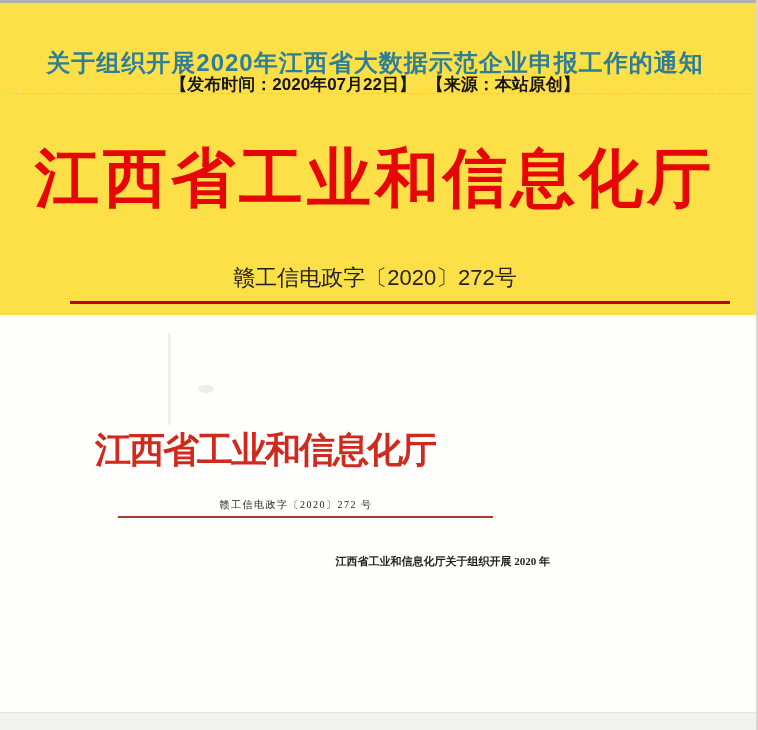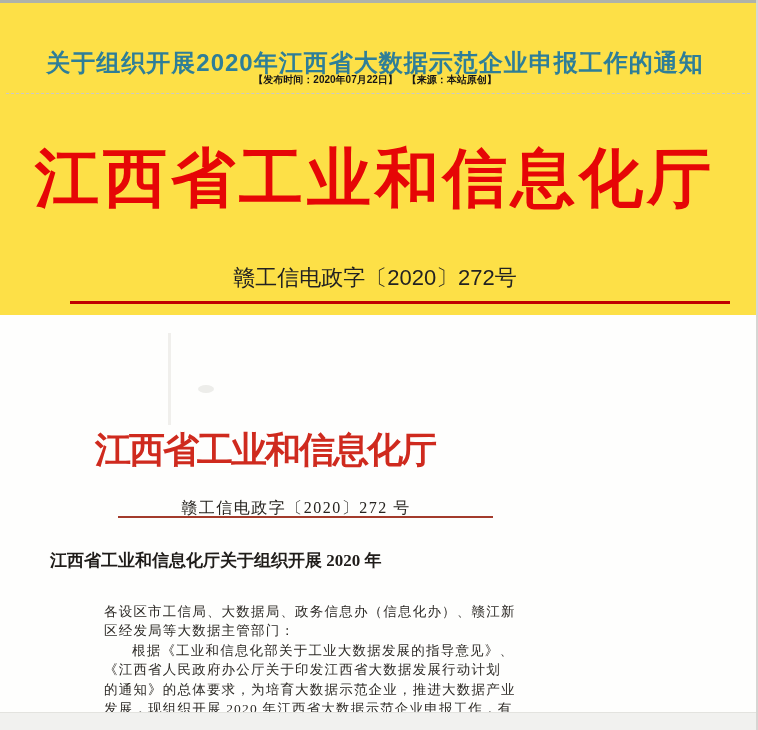--- a/index.html
+++ b/index.html
@@ -11,21 +11,21 @@
   .right-border{position:absolute;top:0;right:0;width:2px;height:730px;background:#d6d6d3;}
   .bottom-band{position:absolute;top:712px;left:0;width:758px;height:18px;background:#f1f1ef;border-top:1px solid #e3e3df;}
 
   .article-title{
     position:absolute;top:30px;left:0;right:8px;text-align:center;
     font-size:24px;font-weight:bold;color:#2e7e98;letter-spacing:1px;
     font-family:"Liberation Sans",sans-serif;line-height:34px;
   }
   .article-meta{
     position:absolute;top:73px;left:0;right:8px;text-align:center;
-    font-size:10px;font-weight:bold;color:#161616;
+    font-size:17px;font-weight:bold;color:#161616;
     font-family:"Liberation Sans",sans-serif;
   }
   .article-meta span{margin:0 3px;}
   .meta-divider{
     position:absolute;top:93px;left:6px;right:8px;height:0;
     border-top:1px dashed #c9c9c9;
   }
 
   .letterhead-agency{
     position:absolute;top:133px;left:0;right:8px;text-align:center;
@@ -44,27 +44,27 @@
   .scan{position:absolute;top:315px;left:0;width:758px;height:397px;background:#fefefd;}
   .scan-artifact-streak{position:absolute;left:168px;top:18px;width:3px;height:92px;background:#f0efec;}
   .scan-artifact-smudge{position:absolute;left:198px;top:70px;width:16px;height:8px;background:#ededea;border-radius:50%;}
   .scan-agency{
     position:absolute;top:111px;left:40px;width:450px;text-align:center;
     font-size:36px;font-weight:bold;color:#cf2a1e;letter-spacing:-2px;
     font-family:"Liberation Serif",serif;white-space:nowrap;
   }
   .scan-docnum{
     position:absolute;top:183px;left:46px;width:500px;text-align:center;
-    font-size:16px;color:#26231f;letter-spacing:1.5px;
+    font-size:10px;color:#26231f;letter-spacing:1.5px;
     font-family:"Liberation Serif",serif;white-space:nowrap;
   }
   .scan-rule{position:absolute;top:201px;left:118px;width:375px;height:2px;background:#a33b2c;}
   .scan-title{
-    position:absolute;top:235px;left:50px;width:500px;text-align:left;
-    font-size:17px;line-height:22px;font-weight:bold;color:#1f1c19;
+    position:absolute;top:235px;left:50px;width:500px;text-align:right;
+    font-size:11px;line-height:22px;font-weight:bold;color:#1f1c19;
     font-family:"Liberation Serif",serif;white-space:nowrap;
   }
   .scan-body{
     position:absolute;top:287px;left:104px;width:410px;
     font-size:13.5px;line-height:19.4px;color:#2d2a26;letter-spacing:1.2px;
     font-family:"Liberation Serif",serif;
   }
   .scan-body .line{white-space:nowrap;}
   .scan-body .line.indent{text-indent:28px;}
 </style>
@@ -97,26 +97,18 @@
     <div class="scan-agency">江西省工业和信息化厅</div>
 
     <div class="scan-docnum">赣工信电政字〔2020〕272 号</div>
 
     <div class="scan-rule"></div>
 
     <div class="scan-title">
       <div class="line">江西省工业和信息化厅关于组织开展 2020 年</div>
     </div>
 
-    <div class="scan-body">
-      <div class="line">各设区市工信局、大数据局、政务信息办（信息化办）、赣江新</div>
-      <div class="line">区经发局等大数据主管部门：</div>
-      <div class="line indent">根据《工业和信息化部关于工业大数据发展的指导意见》、</div>
-      <div class="line">《江西省人民政府办公厅关于印发江西省大数据发展行动计划</div>
-      <div class="line">的通知》的总体要求，为培育大数据示范企业，推进大数据产业</div>
-      <div class="line">发展，现组织开展 2020 年江西省大数据示范企业申报工作，有</div>
-    </div>
   </div>
 
   <div class="bottom-band"></div>
   <div class="right-border"></div>
 
 </div>
 
 </body></html>

